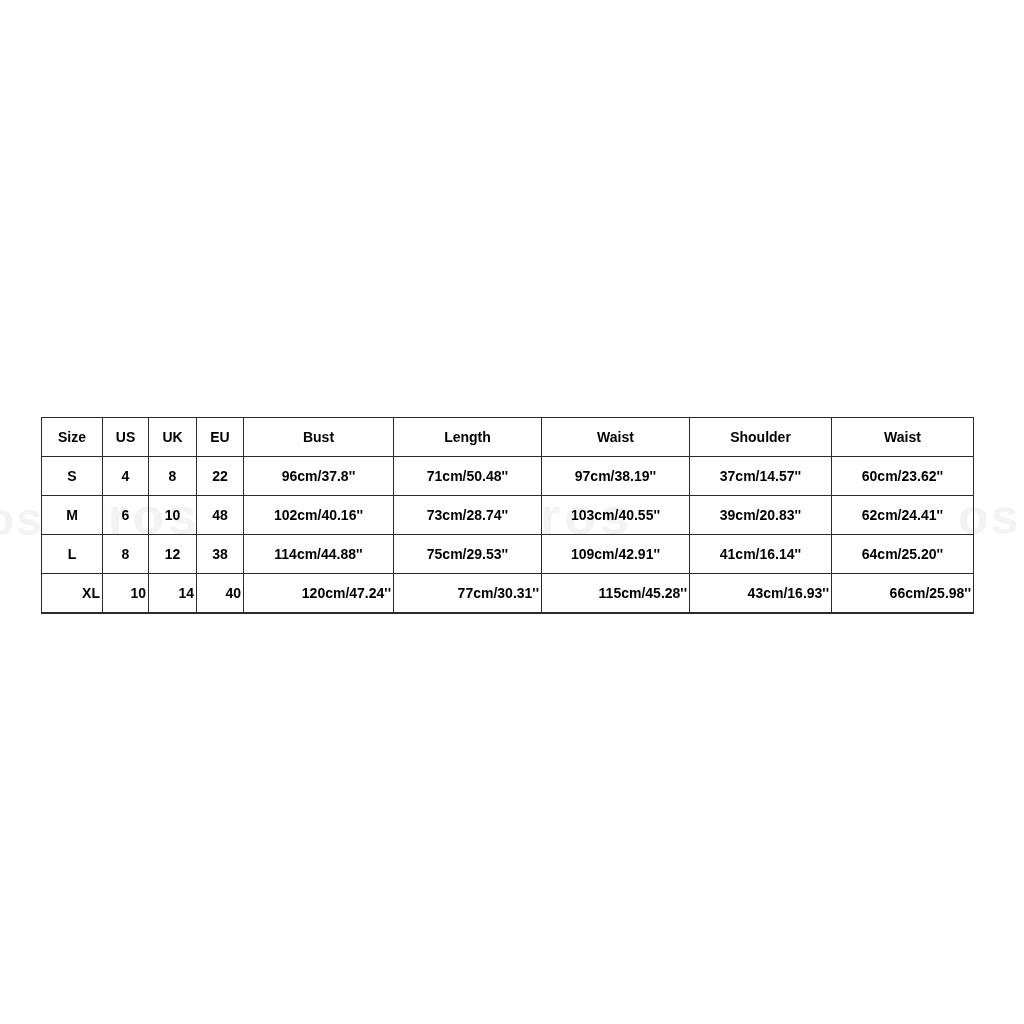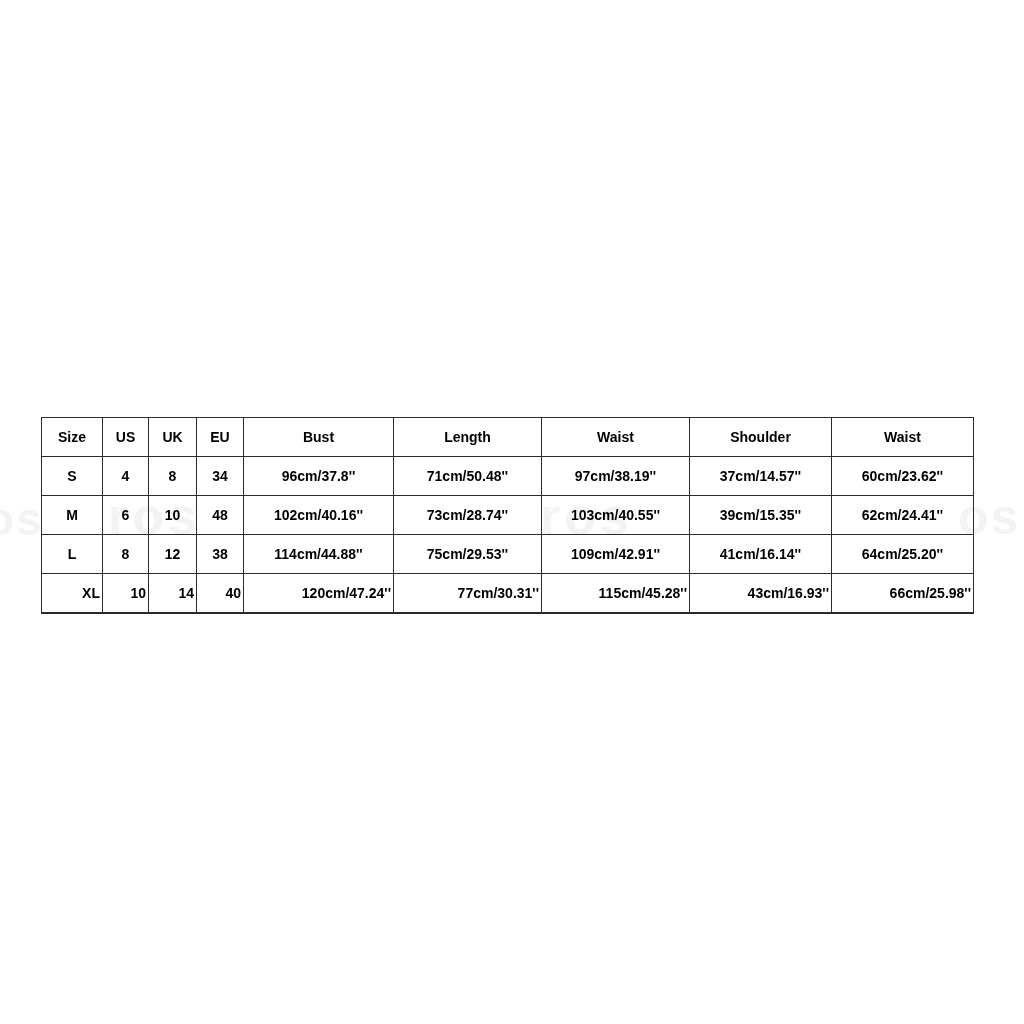--- a/index.html
+++ b/index.html
@@ -117,36 +117,36 @@
         <th>Waist</th>
         <th>Shoulder</th>
         <th>Waist</th>
       </tr>
     </thead>
     <tbody>
       <tr>
         <td>S</td>
         <td>4</td>
         <td>8</td>
-        <td>34</td>
+        <td>22</td>
         <td>96cm/37.8''</td>
         <td>71cm/50.48''</td>
         <td>97cm/38.19''</td>
         <td>37cm/14.57''</td>
         <td>60cm/23.62''</td>
       </tr>
       <tr>
         <td>M</td>
         <td>6</td>
         <td>10</td>
         <td>48</td>
         <td>102cm/40.16''</td>
         <td>73cm/28.74''</td>
         <td>103cm/40.55''</td>
-        <td>39cm/15.35''</td>
+        <td>39cm/20.83''</td>
         <td>62cm/24.41''</td>
       </tr>
       <tr>
         <td>L</td>
         <td>8</td>
         <td>12</td>
         <td>38</td>
         <td>114cm/44.88''</td>
         <td>75cm/29.53''</td>
         <td>109cm/42.91''</td>

